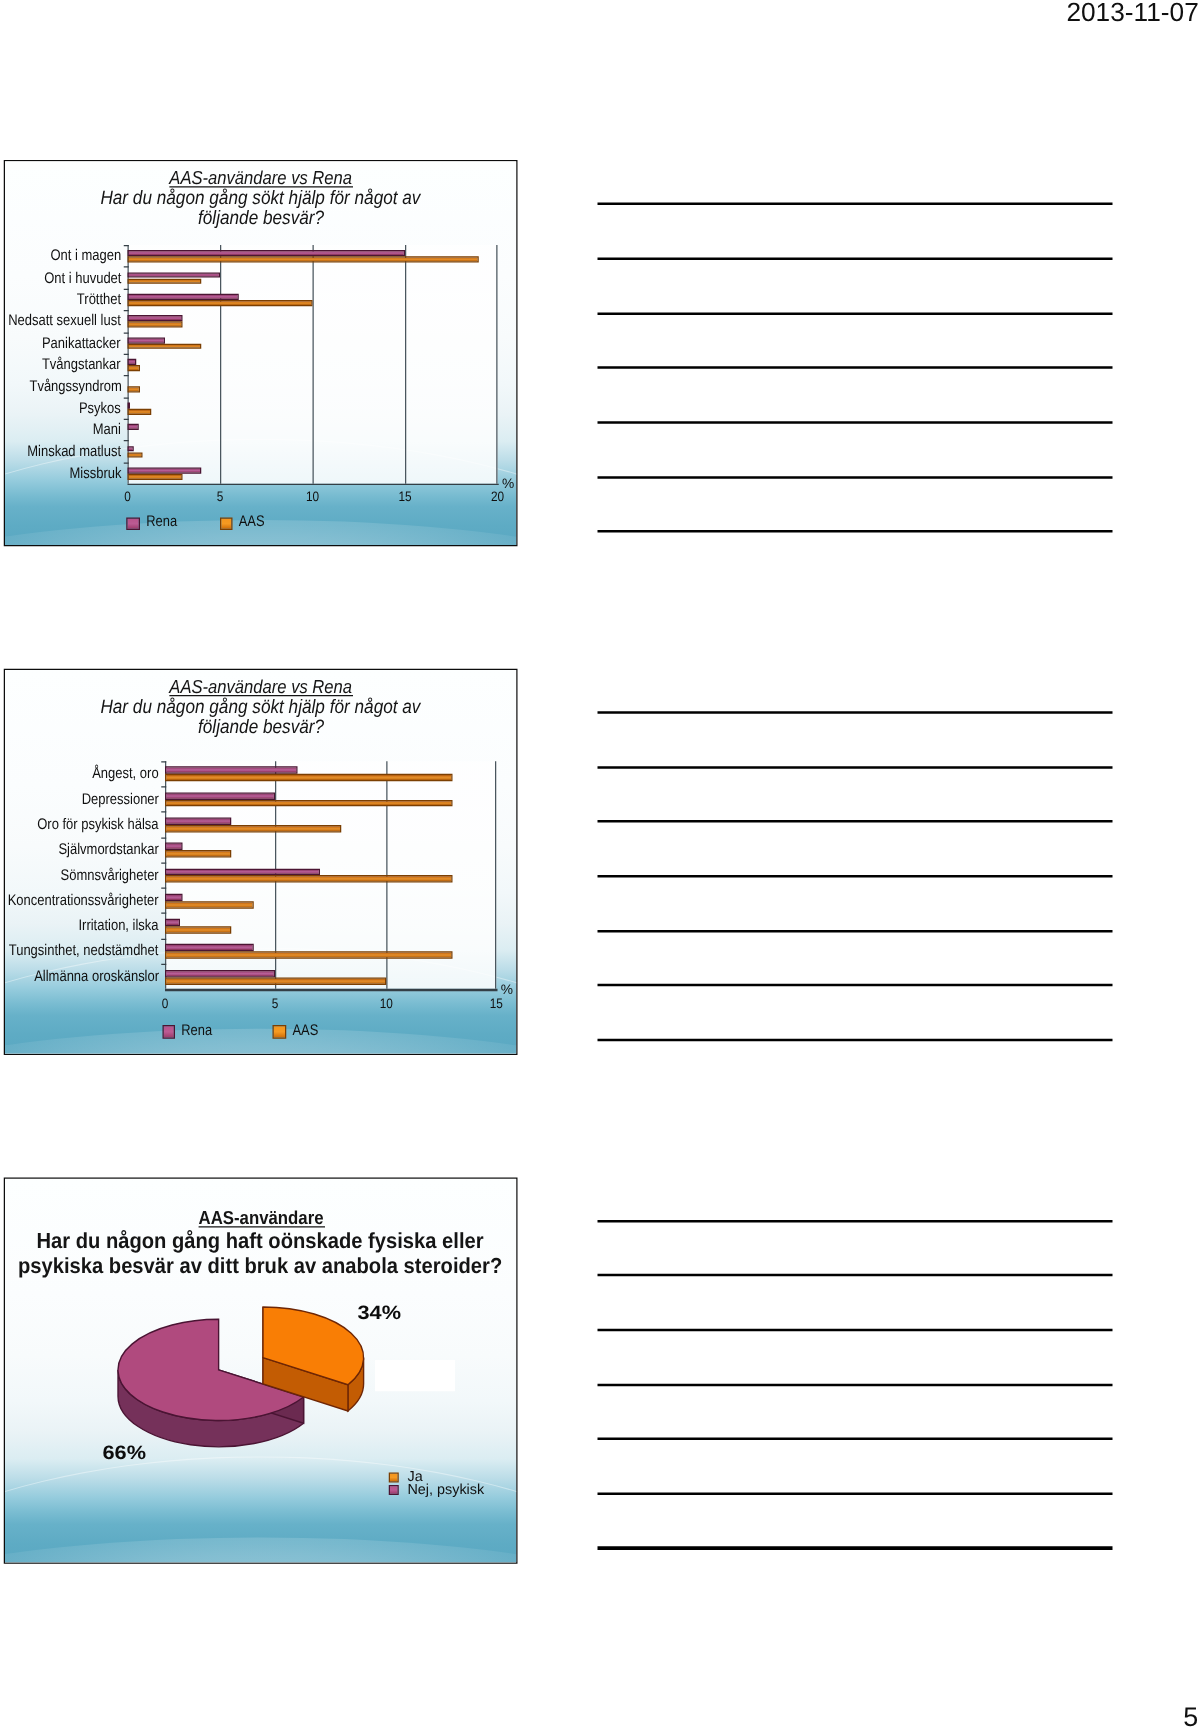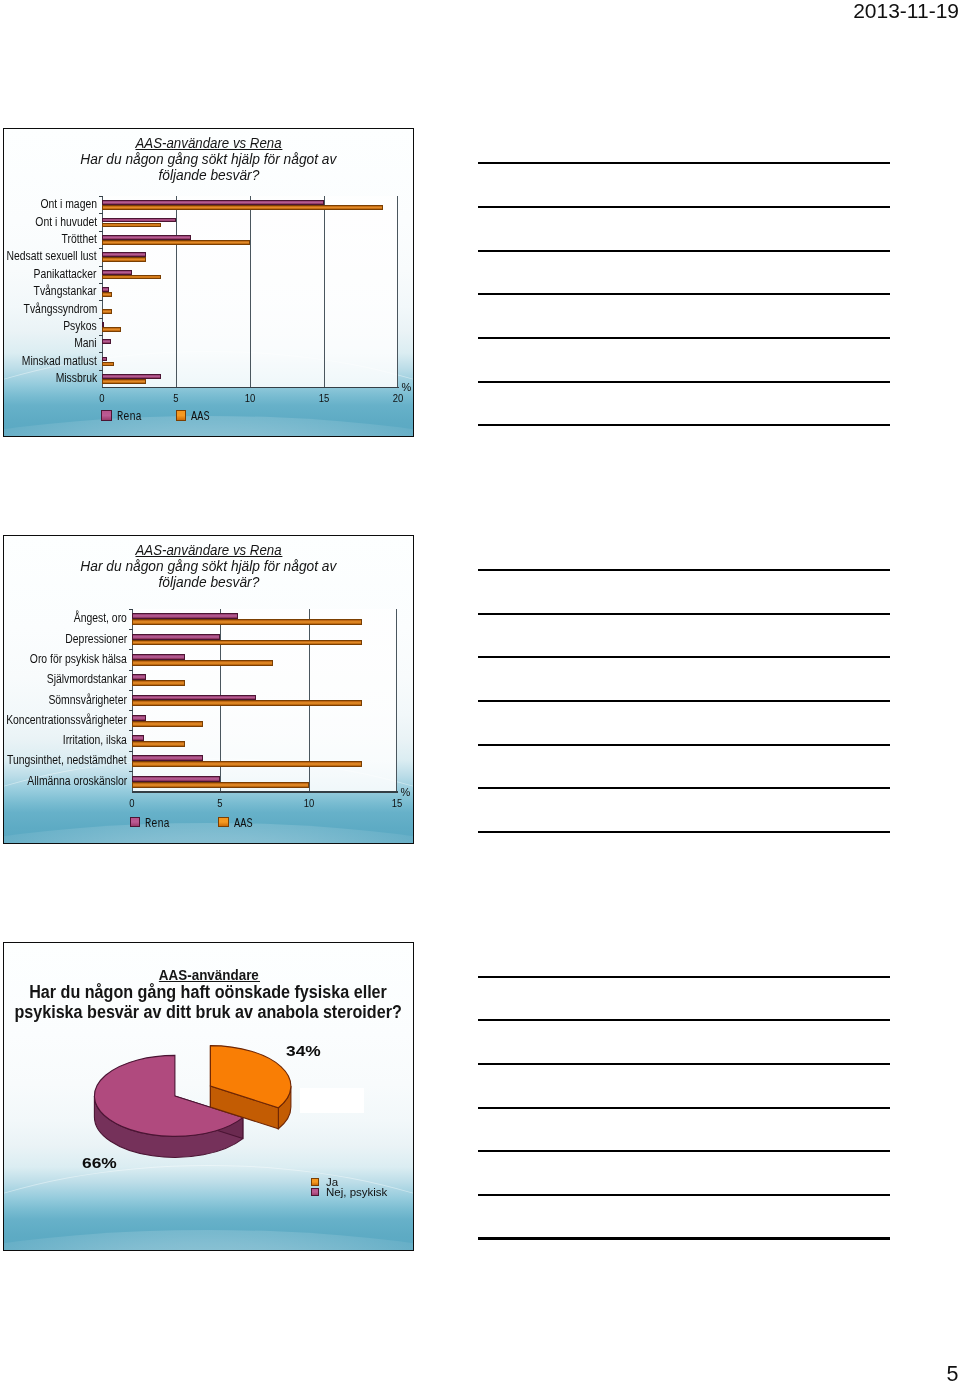--- a/index.html
+++ b/index.html
@@ -28,35 +28,35 @@
   .axisline{position:absolute;background:#343f46;}
   .gridv{position:absolute;width:1px;background:#4a565e;}
   .cat-label{position:absolute;right:0;text-align:right;white-space:nowrap;color:#101010;
              transform-origin:100% 50%;}
   .xtick-label{position:absolute;text-align:center;color:#101010;}
   .bar{position:absolute;box-sizing:border-box;}
   .bar.rena{background:linear-gradient(180deg,#8c3564 0%,#a44a7f 20%,#b65f96 45%,#ab4f87 68%,#90385f 88%,#7b2c4e 100%);
             border:0.7px solid #4b1533;}
   .bar.aas{background:linear-gradient(180deg,#a4500c 0%,#d4791a 22%,#e28c2a 48%,#d8811d 70%,#bd6710 88%,#9c5205 100%);
            border:0.7px solid #7b3f02;}
-  .legend{position:absolute;display:flex;align-items:flex-start;font-family:Liberation Mono, monospace;}
+  .legend{position:absolute;display:flex;align-items:flex-end;}
   .lg-swatch{width:10.5px;height:10.5px;box-sizing:border-box;display:inline-block;flex:0 0 auto;}
   .lg-swatch.rena{background:linear-gradient(180deg,#b8538b 0%,#bb5b93 50%,#9c3a6b 100%);border:1px solid #4b1533;}
   .lg-swatch.aas{background:linear-gradient(180deg,#f5961d 0%,#f59a22 50%,#cf6d07 100%);border:1px solid #7b3f02;}
   .lg-text{margin-left:5px;color:#101010;transform-origin:0 50%;white-space:nowrap;}
   .pct-mark{position:absolute;color:#101010;}
 
   
   .nline{position:absolute;left:478px;width:412px;height:0;border-top:0;background:#000;}
 </style>
 </head>
 <body>
 
 <div class="page">
-  <div class="hdr-date">2013-11-19</div>
+  <div class="hdr-date">2013-11-07</div>
   <div class="pg-num">5</div>
   <div id="slides-host">
       <div class="slide" style="top:127.5px">
         <div class="slide-bg"></div>
         <div class="s-title" style="top:6px;font-style:italic;font-size:15px;font-weight:400;"><span style="display:inline-block;transform:scaleX(0.885);position:relative">AAS-användare vs Rena<span style="position:absolute;left:0;width:166.1px;top:14.8px;border-bottom:1.3px solid #151515"></span></span></div>
         <div class="s-title" style="top:22.3px;font-style:italic;font-size:15.5px;font-weight:400;"><span style="display:inline-block;transform:scaleX(0.887)">Har du någon gång sökt hjälp för något av</span></div>
         <div class="s-title" style="top:38.5px;font-style:italic;font-size:15.5px;font-weight:400;"><span style="display:inline-block;transform:scaleX(0.887)">följande besvär?</span></div>
         <div class="plot-bg" style="left:98px;top:67.5px;width:296px;height:191px"></div>
         <div class="plot" style="left:98px;top:67.5px;width:296px;height:191px">
           <div class="gridv" style="left:0.0px;top:0px;width:1.3px;height:191.0px"></div>

